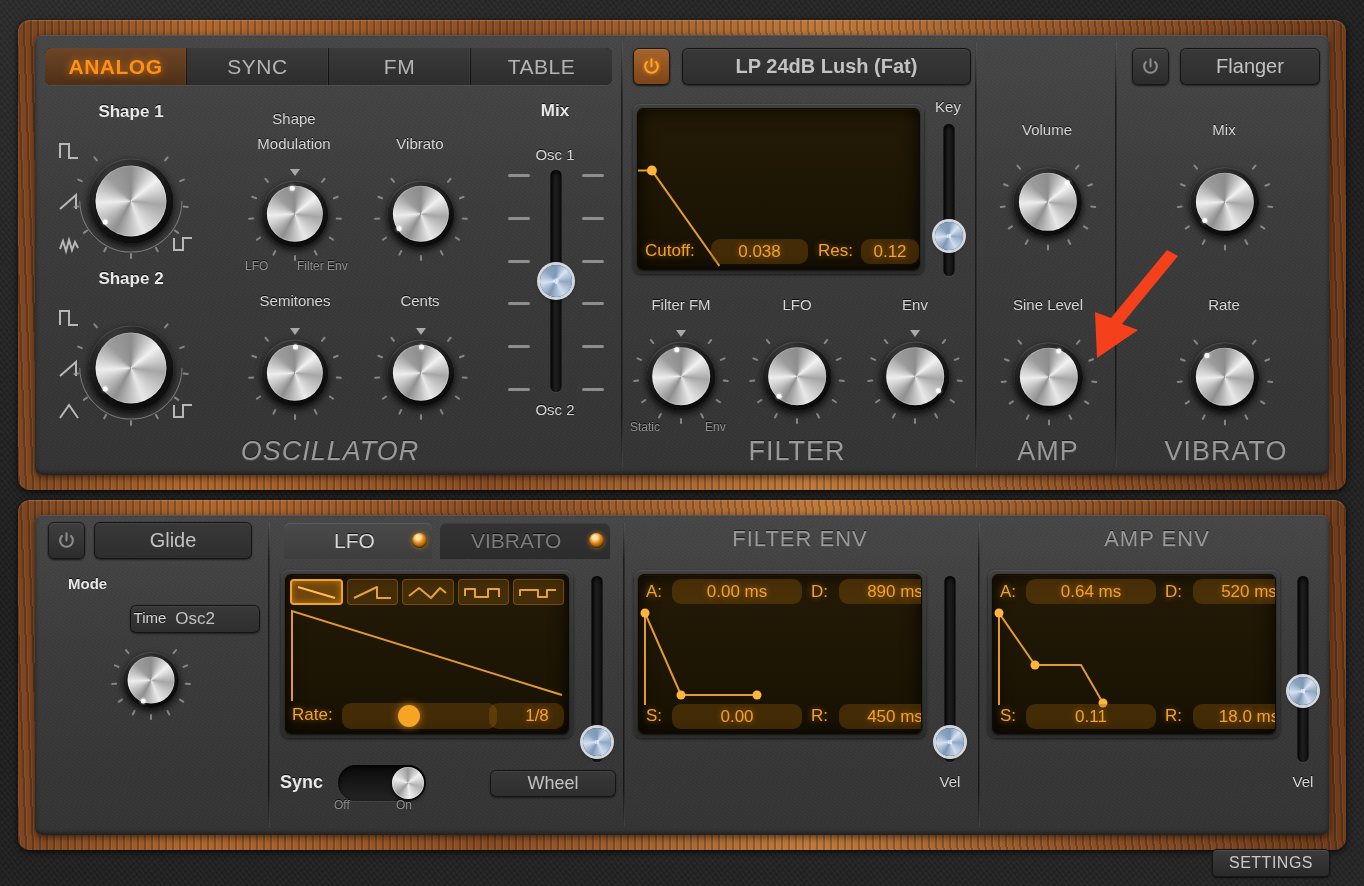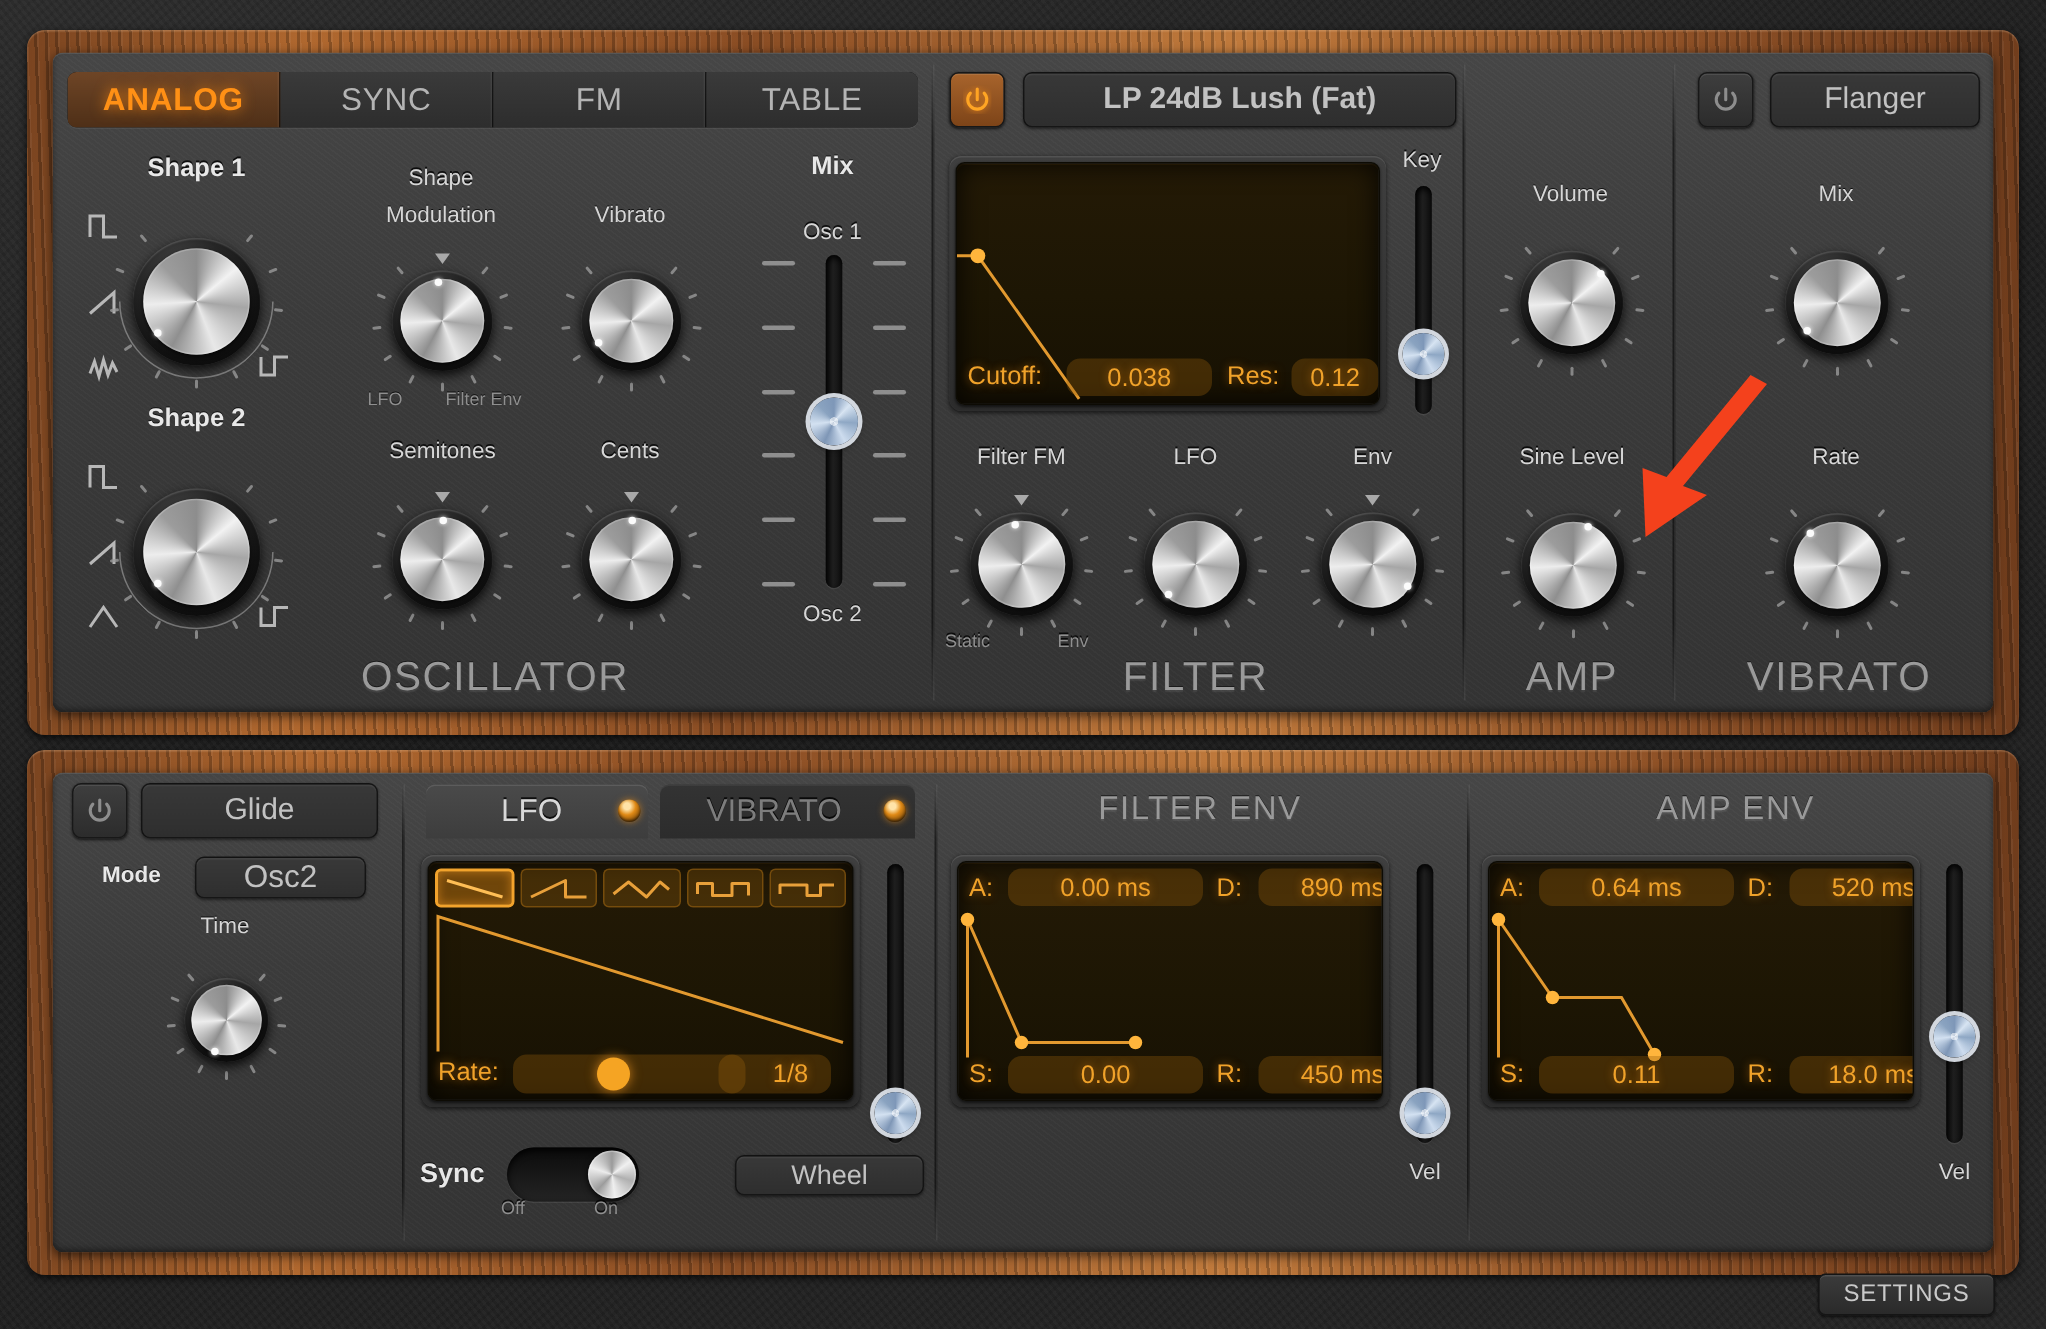--- a/index.html
+++ b/index.html
@@ -196,21 +196,21 @@
   <div class="lbl ctr" style="left:294px; top:110px;">Shape</div>
   <div class="lbl ctr" style="left:294px; top:135px;">Modulation</div>
   <div class="lbl sm" style="left:245px; top:259px;">LFO</div>
   <div class="lbl sm" style="left:297px; top:259px;">Filter Env</div>
   <div class="lbl ctr" style="left:420px; top:135px;">Vibrato</div>
   <div class="lbl ctr" style="left:295px; top:292px;">Semitones</div>
   <div class="lbl ctr" style="left:420px; top:292px;">Cents</div>
   <div class="lbl b ctr" style="left:555px; top:101px;">Mix</div>
   <div class="lbl ctr" style="left:555px; top:146px;">Osc 1</div>
   <div class="lbl ctr" style="left:555px; top:401px;">Osc 2</div>
-  <div class="sect ctr" style="left:330px; top:436px;">OSCILLATOR</div>
+  <div class="sect ctr" style="left:330px; top:436px;font-style:italic;">OSCILLATOR</div>
 
   <svg style="position:absolute;left:58px;top:140px;width:30px;height:22px;">
       <path d="M2 18 L2 4 L11 4 L11 18 L20 18" stroke="#b8b8b8" stroke-width="2" fill="none"></path>
     </svg>
   <svg style="position:absolute;left:58px;top:190px;width:30px;height:24px;">
       <path d="M2 19 L18 5 L18 19" stroke="#b8b8b8" stroke-width="2" fill="none"></path>
     </svg>
   <svg style="position:absolute;left:58px;top:233px;width:32px;height:22px;">
       <path d="M2 16 L5 8 L8 18 L11 7 L14 17 L17 9 L20 15" stroke="#b8b8b8" stroke-width="2" fill="none"></path>
     </svg>
@@ -523,21 +523,21 @@
   </div>
 
   <div class="pwr" style="left:48px; top:522px;">
     <svg viewBox="0 0 24 24">
       <path class="st" d="M12 3 L12 12" stroke-width="2.6" stroke-linecap="round" fill="none"></path>
       <path class="st" d="M6.2 6.4 A8 8 0 1 0 17.8 6.4" stroke-width="2.6" stroke-linecap="round" fill="none"></path>
     </svg>
   </div>
   <div class="fld" style="left:94px; top:522px; width:158px; height:37px;">Glide</div>
   <div class="lbl b" style="left:68px; top:575px; font-size:15px;">Mode</div>
-  <div class="fld" style="left:130px; top:571px; width:114px; height:28px; font-size:21px;">Osc2</div>
+  <div class="fld" style="left:130px; top:605px; width:130px; height:28px; font-size:17px;">Osc2</div>
   <div class="lbl ctr" style="left:150px; top:609px;">Time</div>
   <div class="knob" id="k-gtime" style="left:116px; top:645px; width:70px; height:70px;">
       <div class="tick" style="transform: rotate(-140deg) translateY(34px);"></div>
       <div class="tick" style="transform: rotate(-112deg) translateY(34px);"></div>
       <div class="tick" style="transform: rotate(-84deg) translateY(34px);"></div>
       <div class="tick" style="transform: rotate(-56deg) translateY(34px);"></div>
       <div class="tick" style="transform: rotate(-28deg) translateY(34px);"></div>
       <div class="tick" style="transform: rotate(0deg) translateY(34px);"></div>
       <div class="tick" style="transform: rotate(28deg) translateY(34px);"></div>
       <div class="tick" style="transform: rotate(56deg) translateY(34px);"></div>
@@ -588,21 +588,21 @@
           </div>
         </div>
       <svg class="graph" viewBox="0 0 284 100" preserveAspectRatio="none" style="top:30px; height:100px;">
         <polyline points="6,96 6,6 276,90"></polyline>
       </svg>
       <div class="amber" style="left:6px; bottom:8px;">Rate:</div>
       <div class="pill" style="left:56px; bottom:4px; width:155px; height:26px;">
         <span style="position:absolute; left:56px; width:22px; height:22px; border-radius:50%; background:#f5a423;
               box-shadow:0 0 8px rgba(255,160,35,.7);"></span>
       </div>
-      <div class="pill" style="right:14px; bottom:4px; width:75px; height:26px;padding-left:21px;">1/8</div>
+      <div class="pill" style="right:4px; bottom:4px; width:75px; height:26px;padding-left:21px;">1/8</div>
     </div>
   </div>
 
   <div class="vslider" id="lfoAmt" style="left:584px; top:576px; width:26px; height:186px;">
     <div class="track"></div>
     <div class="bknob" style="top:89%; width:28px; height:28px;"></div>
   </div>
 
   <div class="lbl b" style="left:280px; top:772px; font-size:18px;">Sync</div>
   <div id="syncSw" style="left:338px; top:765px;">

